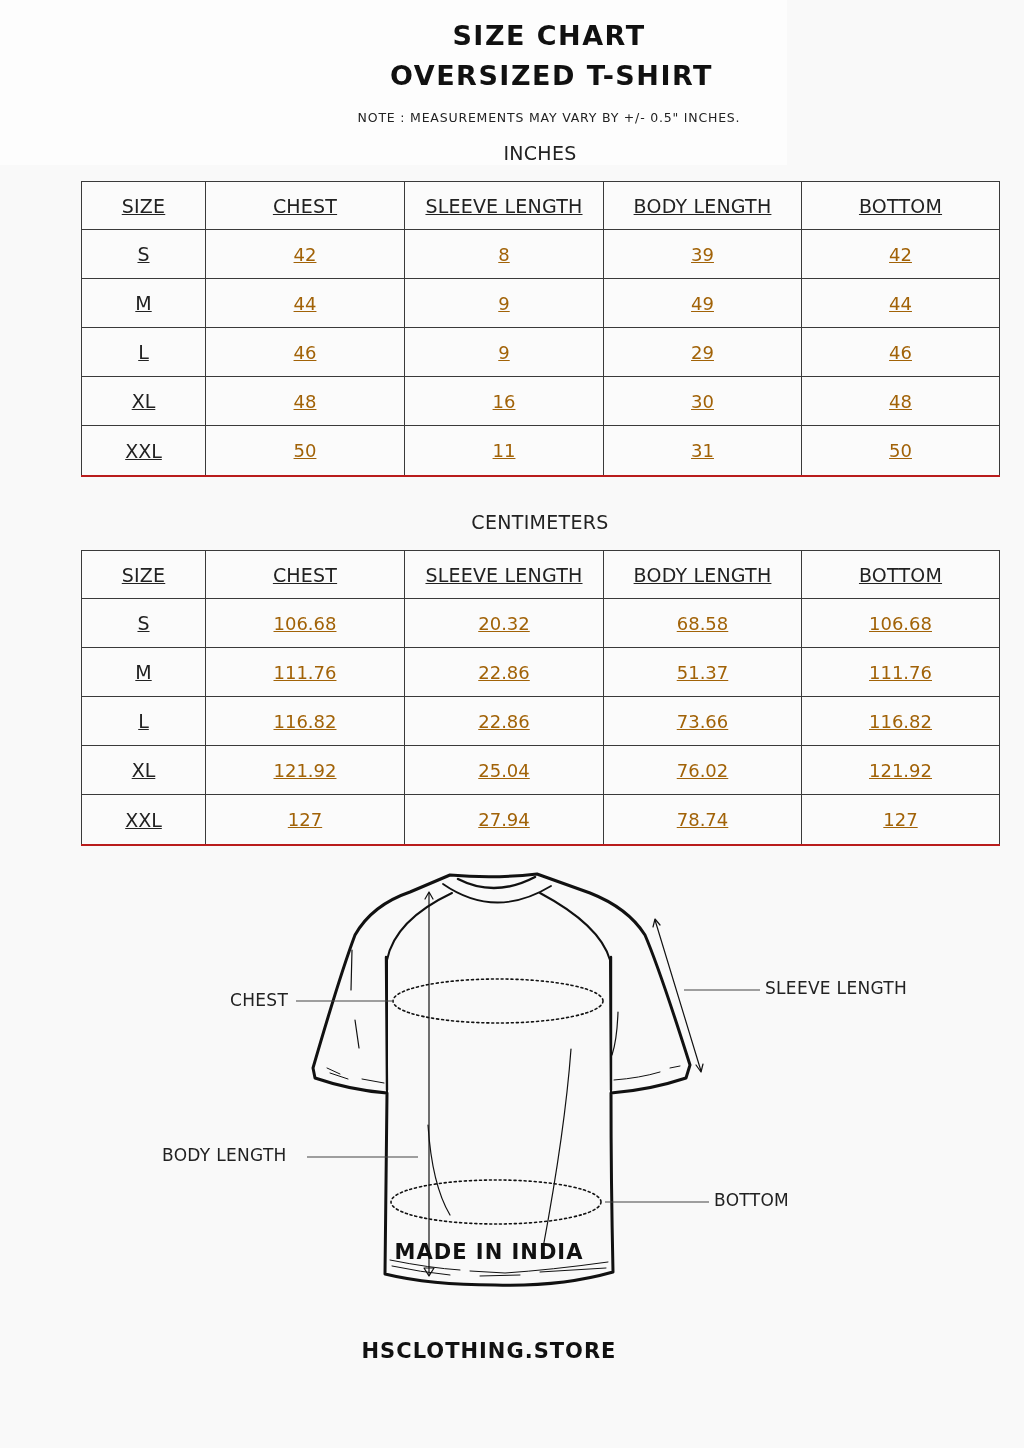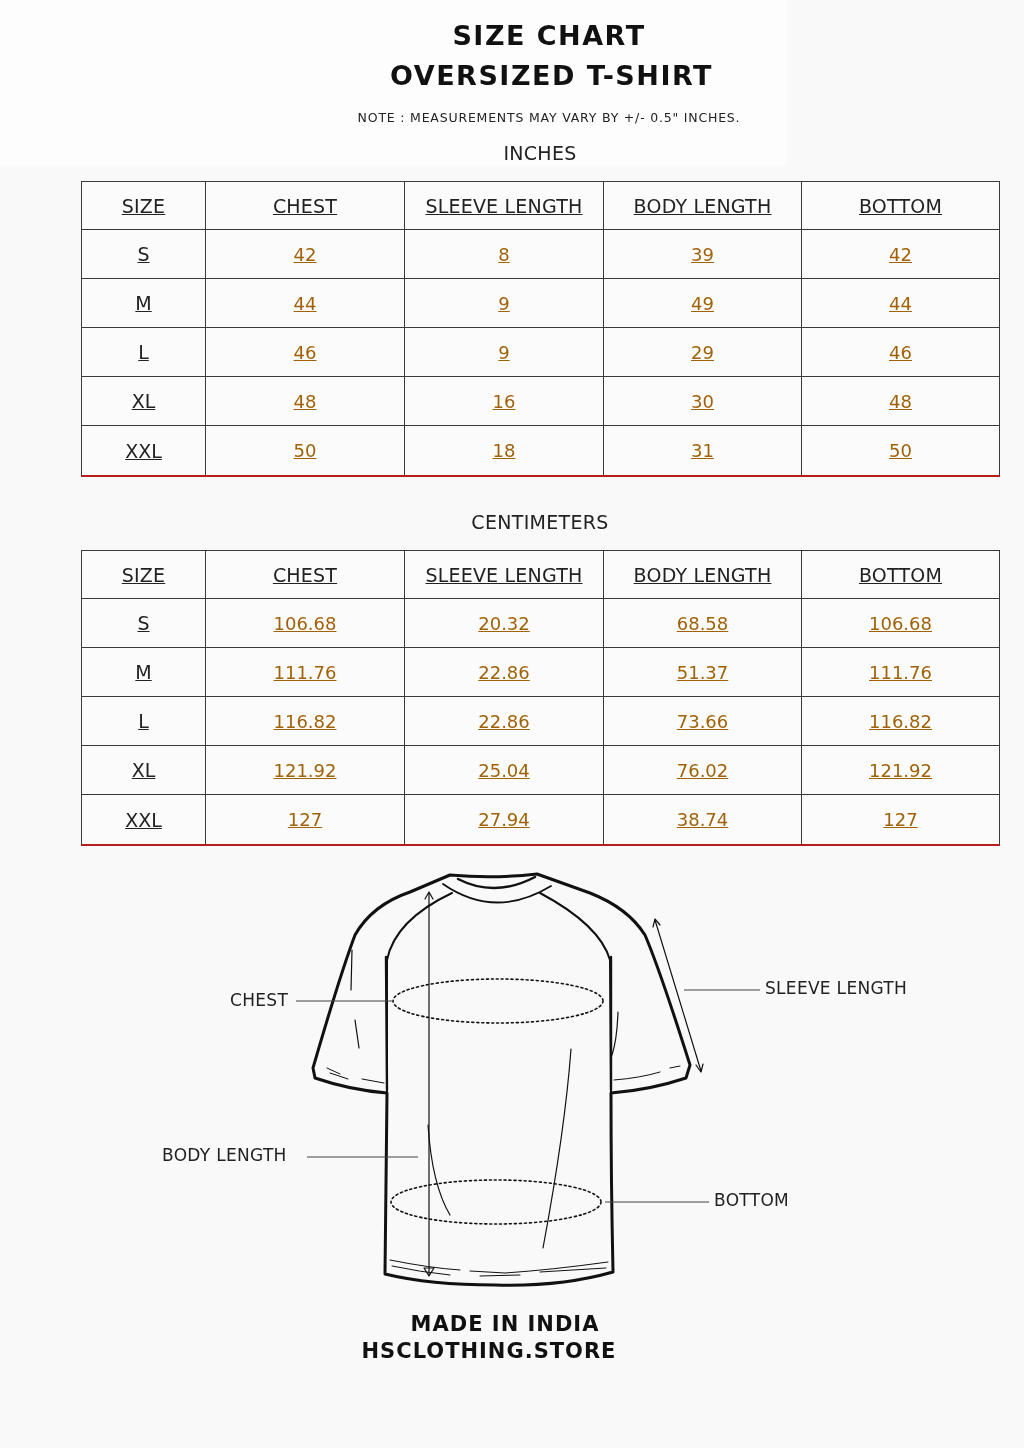--- a/index.html
+++ b/index.html
@@ -48,21 +48,21 @@
   .dlabel { position: absolute; font-size: 17px; color: #222; letter-spacing: 0.3px; }
   #lbl-chest { left: 230px; top: 990px; }
   #lbl-sleeve { left: 765px; top: 978px; }
   #lbl-body { left: 162px; top: 1145px; }
   #lbl-bottom { left: 714px; top: 1190px; }
 
   .footer {
     position: absolute; left: 0; width: 978px; text-align: center;
     font-weight: bold; font-size: 21px; letter-spacing: 1px; color: #111;
   }
-  #f1 { top: 1312px; margin-left: 16px; }
+  #f1 { top: 1240px; }
   #f2 { top: 1339px; }
 </style>
 </head>
 <body>
 
 <div class="top-patch"></div>
 
 <div class="title" id="t1">SIZE CHART</div>
 <div class="title" id="t2">OVERSIZED T-SHIRT</div>
 <div class="note">NOTE : MEASUREMENTS MAY VARY BY +/- 0.5" INCHES.</div>
@@ -111,21 +111,21 @@
     <tr>
       <td class="size-cell">XL</td>
       <td>48</td>
       <td>16</td>
       <td>30</td>
       <td>48</td>
     </tr>
     <tr>
       <td class="size-cell">XXL</td>
       <td>50</td>
-      <td>18</td>
+      <td>11</td>
       <td>31</td>
       <td>50</td>
     </tr>
   </tbody>
 </table>
 
 <div class="unit" id="u2">CENTIMETERS</div>
 
 <table class="size-table" id="tbl-cm">
   <colgroup>
@@ -170,21 +170,21 @@
       <td class="size-cell">XL</td>
       <td>121.92</td>
       <td>25.04</td>
       <td>76.02</td>
       <td>121.92</td>
     </tr>
     <tr>
       <td class="size-cell">XXL</td>
       <td>127</td>
       <td>27.94</td>
-      <td>38.74</td>
+      <td>78.74</td>
       <td>127</td>
     </tr>
   </tbody>
 </table>
 
 <div class="diagram">
   <svg width="1024" height="1448" viewBox="0 0 1024 1448">
     <g fill="none" stroke="#111" stroke-linecap="round" stroke-linejoin="round">
 
       <path stroke-width="3" d="

